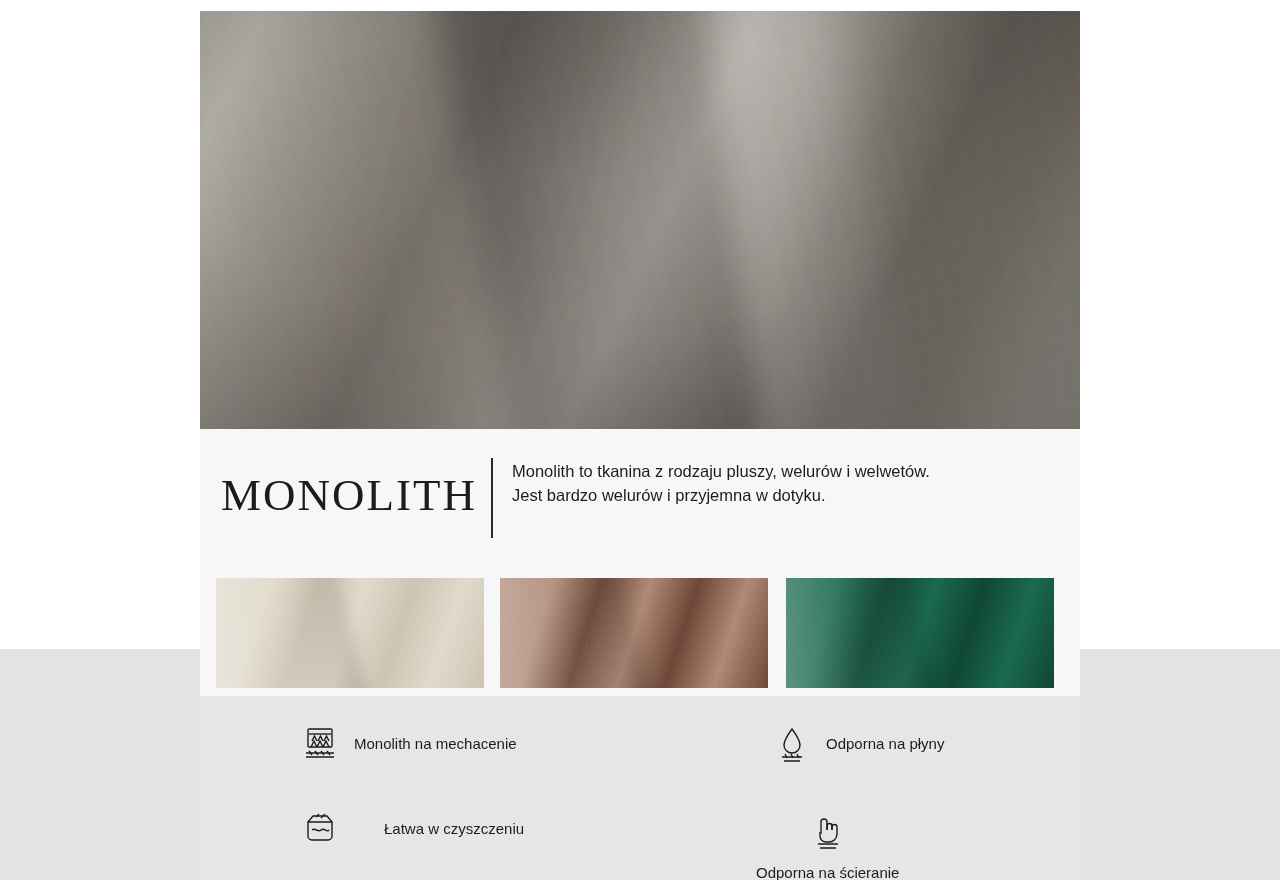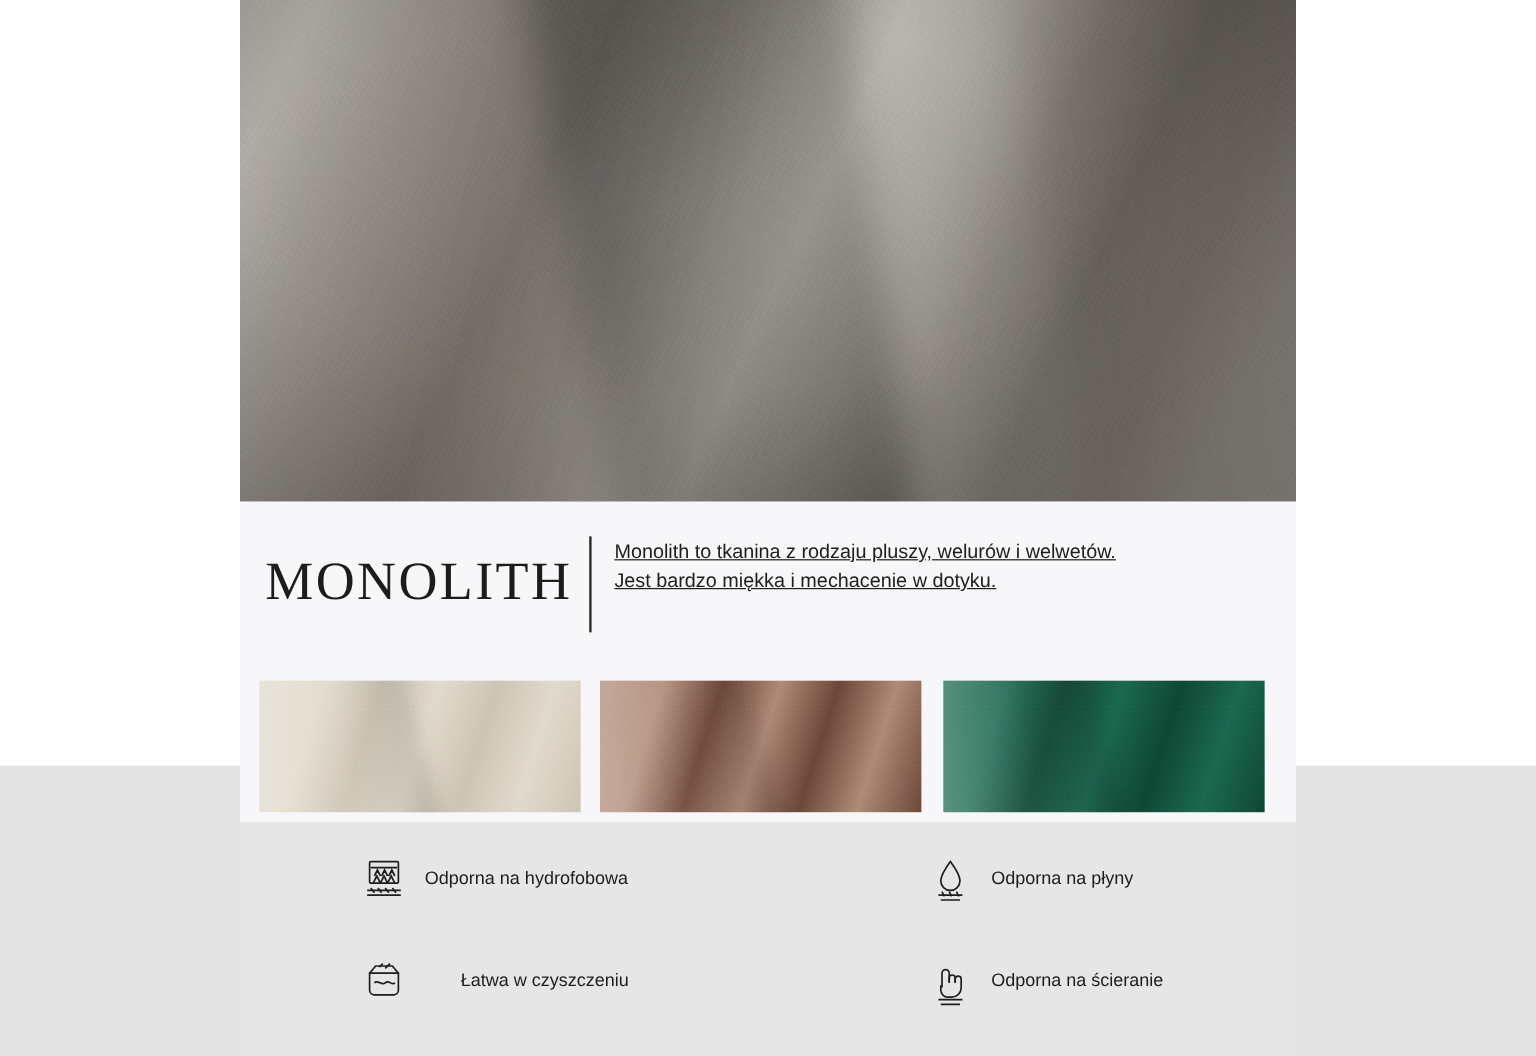--- a/index.html
+++ b/index.html
@@ -12,20 +12,21 @@
     height: 880px;
     font-family: "Liberation Sans", sans-serif;
     overflow: hidden;
   }
 
   #page {
     position: relative;
     width: 1280px;
     height: 668px;
     background: #ffffff;
+    margin-top: 11px;
   }
 
   
   .card {
     position: absolute;
     left: 200px;
     top: 0;
     width: 880px;
     height: 880px;
     background: #f7f7f9;
@@ -137,21 +138,21 @@
   }
   .desc {
     position: absolute;
     left: 312px;
     top: 30px;
     width: 555px;
     font-size: 16.5px;
     line-height: 24px;
     color: #1d1d1d;
   }
-  .desc .line { white-space: nowrap; text-decoration: underline; }
+  .desc .line { white-space: nowrap; }
   .desc b { font-weight: bold; }
 
   
   .swatches {
     position: absolute;
     left: 0;
     top: 550px;
     width: 880px;
     height: 135px;
   }
@@ -208,21 +209,21 @@
     color: #1d1d1d;
   }
   .feature .flabel {
     font-size: 15px;
     color: #1d1d1d;
     white-space: nowrap;
   }
   #feature-0 { left: 100px; top: 25px; }
   #feature-1 { left: 572px; top: 25px; text-align: center; }
   #feature-2 { left: 100px; top: 110px; gap: 44px; }
-  #feature-3 { left: 572px; top: 110px; }
+  #feature-3 { left: 556px; top: 110px; flex-direction: column; }
 
   
   .side-left, .side-right {
     position: absolute;
     top: 0;
     width: 200px;
     height: 880px;
     background: #ffffff;
   }
   .side-left { left: 0; }
@@ -256,21 +257,21 @@
       <div class="hero-fold-c"></div>
       <div class="hero-noise"></div>
       <div class="hero-vignette"></div>
     </div>
 
     <div class="title-block">
       <div class="brand-name">MONOLITH</div>
       <div class="divider"></div>
       <div class="desc">
         <div class="line">Monolith to tkanina z rodzaju pluszy, welurów i welwetów.</div>
-        <div class="line">Jest bardzo miękka i mechacenie w dotyku.</div>
+        <div class="line">Jest bardzo welurów i przyjemna w dotyku.</div>
       </div>
     </div>
 
     <div class="swatches">
       <div class="swatch" id="swatch-0">
         <div class="tex" style="background: linear-gradient(108deg, rgb(227, 220, 205) 0%, rgb(227, 220, 205) 18%, rgb(207, 198, 180) 34%, rgb(227, 220, 205) 50%, rgb(207, 198, 180) 66%, rgb(227, 220, 205) 82%, rgb(207, 198, 180) 100%);"></div>
         <div class="sheen"></div>
         <div class="grain"></div>
       </div>
       <div class="swatch" id="swatch-1">
@@ -291,21 +292,21 @@
         <span class="ficon">
           <svg viewBox="0 0 40 44" width="40" height="44" fill="none" stroke="#1d1d1d" stroke-width="1.4">
             <rect x="8" y="8" width="24" height="18" rx="1"></rect>
             <path d="M11 26 l3-6 3 6 M17 26 l3-6 3 6 M23 26 l3-6 3 6"></path>
             <path d="M12 20 l2.5-5 2.5 5 M18 20 l2.5-5 2.5 5 M24 20 l2.5-5 2.5 5"></path>
             <path d="M9 13 h22"></path>
             <path d="M6 32 h28 M6 36 h28"></path>
             <path d="M9 30 l3 4 M15 30 l3 4 M21 30 l3 4 M27 30 l3 4"></path>
           </svg>
         </span>
-        <span class="flabel">Odporna na hydrofobowa</span>
+        <span class="flabel">Monolith na mechacenie</span>
       </div>
 
       <div class="feature" id="feature-1">
         <span class="ficon">
           <svg viewBox="0 0 40 44" width="40" height="44" fill="none" stroke="#1d1d1d" stroke-width="1.4">
             <path d="M20 8 C20 8 12 19 12 24 a8 8 0 0 0 16 0 C28 19 20 8 20 8 Z"></path>
             <path d="M10 36 h20 M12 40 h16"></path>
             <path d="M13 33 l2 4 M19 33 l2 4 M25 33 l2 4"></path>
           </svg>
         </span>

